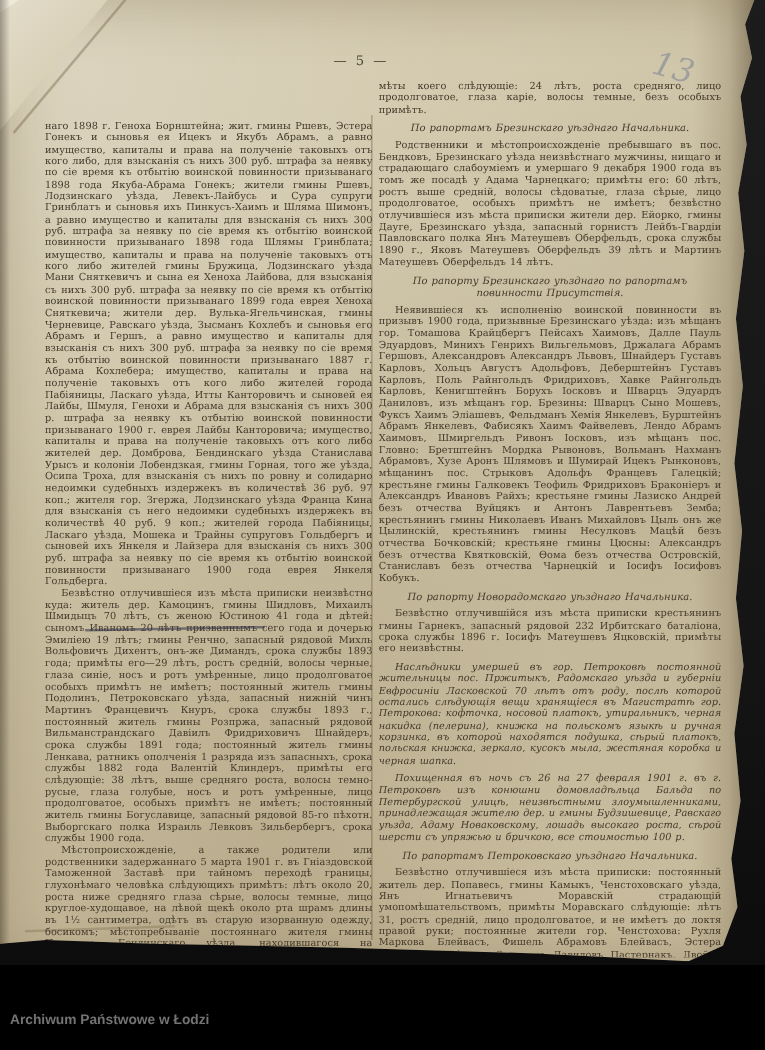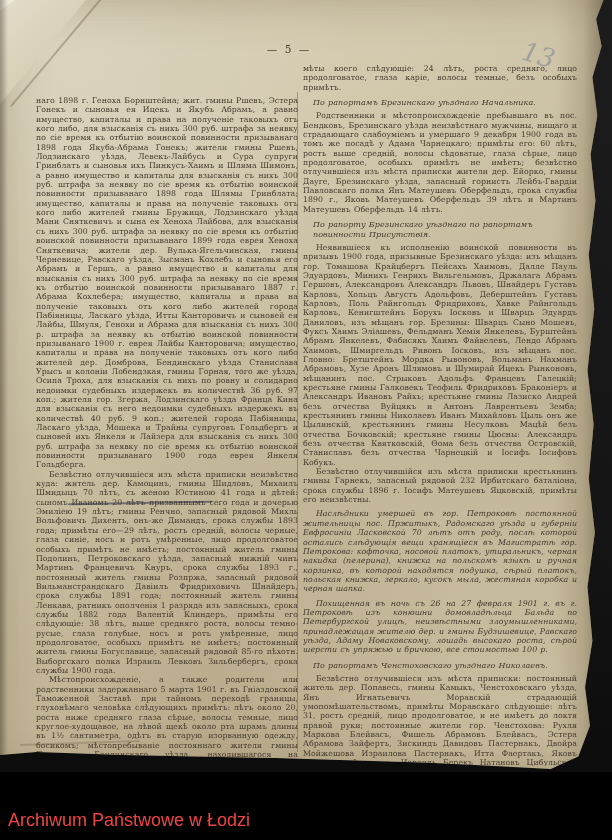--- a/index.html
+++ b/index.html
@@ -37,27 +37,27 @@
   .pencil-mark{position:absolute;left:522px;top:40px;font-size:26px;font-style:italic;
     color:#93979b;opacity:.8;transform:rotate(16deg);font-family:"DejaVu Serif",serif;}
   .divider{position:absolute;left:297px;top:92px;width:1px;height:660px;background:rgba(72,58,40,.38);}
   .col{position:absolute;color:#443a2b;font-size:7.8px;line-height:9.35px;
     text-align:justify;letter-spacing:.05px;word-spacing:.6px;overflow:hidden;}
   .col-left{left:36px;top:96px;width:262px;height:662px;}
   .col-right{left:303px;top:64px;width:274px;height:702px;}
   .para{margin:0;}
   .indent{text-indent:13px;}
   .gap{margin-top:5px;font-style:italic;}
-  .heading{text-align:left;font-style:italic;font-size:8px;margin:6px 10px 4px;color:#453a2b;}
+  .heading{text-align:center;font-style:italic;font-size:8px;margin:6px 10px 4px;color:#453a2b;}
   .pen-strike{position:relative;}
   .pen-strike::after{content:'';position:absolute;left:-4px;right:-6px;top:4px;height:2px;
     background:rgba(48,48,72,.55);transform:rotate(-1deg);border-radius:1px;}
   .watermark-bar{position:absolute;left:0;top:772px;width:612px;height:68px;background:#000;}
   .watermark{position:absolute;left:8px;top:810px;
-    font-family:"Liberation Sans",sans-serif;font-weight:normal;font-size:18px;color:#ef4444;}
+    font-family:"Liberation Sans",sans-serif;font-weight:bold;font-size:11px;color:#737373;}
 </style>
 </head>
 <body>
 
 <div class="paper">
   <div class="fold"></div>
   <div class="fold-crease"></div>
   <div class="corner-speck"></div>
   <div class="edge-shade"></div>
   <div class="left-shade"></div>
@@ -72,22 +72,23 @@
       <p class="para">наго 1898 г. Геноха Борнштейна; жит. гмины Ршевъ, Эстера Гонекъ и сыновья ея Ицекъ и Якубъ Абрамъ, а равно имущество, капиталы и права на полученіе таковыхъ отъ кого либо, для взысканія съ нихъ 300 руб. штрафа за неявку по сіе время къ отбытію воинской повинности призыванаго 1898 года Якуба-Абрама Гонекъ; жители гмины Ршевъ, Лодзинскаго уѣзда, Левекъ-Лайбусь и Сура супруги Гринблатъ и сыновья ихъ Пинкусъ-Хаимъ и Шляма Шимонъ, а равно имущество и капиталы для взысканія съ нихъ 300 руб. штрафа за неявку по сіе время къ отбытію воинской повинности призыванаго 1898 года Шлямы Гринблата; имущество, капиталы и права на полученіе таковыхъ отъ кого либо жителей гмины Бружица, Лодзинскаго уѣзда Мани Сняткевичъ и сына ея Хеноха Лайбова, для взысканія съ нихъ 300 руб. штрафа за неявку по сіе время къ отбытію воинской повинности призыванаго 1899 года еврея Хеноха Сняткевича; жители дер. Вулька-Ягельчинская, гмины Черневице, Равскаго уѣзда, Зысманъ Кохлебъ и сыновья его Абрамъ и Гершъ, а равно имущество и капиталы для взысканія съ нихъ 300 руб. штрафа за неявку по сіе время къ отбытію воинской повинности призыванаго 1887 г. Абрама Кохлебера; имущество, капиталы и права на полученіе таковыхъ отъ кого либо жителей города Пабіяницы, Ласкаго уѣзда, Итты Канторовичъ и сыновей ея Лайбы, Шмуля, Генохи и Абрама для взысканія съ нихъ 300 р. штрафа за неявку къ отбытію воинской повинности призыванаго 1900 г. еврея Лайбы Канторовича; имущество, капиталы и права на полученіе таковыхъ отъ кого либо жителей дер. Домброва, Бендинскаго уѣзда Станислава Урысъ и колоніи Лобендзкая, гмины Горная, того же уѣзда, Осипа Троха, для взысканія съ нихъ по ровну и солидарно недоимки судебныхъ издержекъ въ количествѣ 36 руб. 97 коп.; жителя гор. Згержа, Лодзинскаго уѣзда Франца Кина для взысканія съ него недоимки судебныхъ издержекъ въ количествѣ 40 руб. 9 коп.; жителей города Пабіяницы, Ласкаго уѣзда, Мошека и Трайны супруговъ Гольдбергъ и сыновей ихъ Янкеля и Лайзера для взысканія съ нихъ 300 руб. штрафа за неявку по сіе время къ отбытію воинской повинности призыванаго 1900 года еврея Янкеля Гольдберга.</p>
       <p class="para indent">Безвѣстно отлучившіеся изъ мѣста приписки неизвѣстно куда: житель дер. Камоцинъ, гмины Шидловъ, Михаилъ Шмидыцъ 70 лѣтъ, съ женою Юстиною 41 года и дѣтей: сыномъ <span class="pen-strike">Иваномъ 20 лѣтъ призваннымъ</span> сего года и дочерью Эмиліею 19 лѣтъ; гмины Ренчно, запасный рядовой Михль Вольфовичъ Дихентъ, онъ-же Димандъ, срока службы 1893 года; примѣты его—29 лѣтъ, ростъ средній, волосы черные, глаза синіе, носъ и ротъ умѣренные, лицо продолговатое особыхъ примѣтъ не имѣетъ; постоянный житель гмины Подолинъ, Петроковскаго уѣзда, запасный нижній чинъ Мартинъ Францевичъ Кнуръ, срока службы 1893 г., постоянный житель гмины Розпржа, запасный рядовой Вильманстрандскаго Давіилъ Фридриховичъ Шнайдеръ, срока службы 1891 года; постоянный житель гмины Ленкава, ратникъ ополченія 1 разряда изъ запасныхъ, срока службы 1882 года Валентій Клиндеръ, примѣты его слѣдующіе: 38 лѣтъ, выше средняго роста, волосы темно-русые, глаза голубые, носъ и ротъ умѣренные, лицо продолговатое, особыхъ примѣтъ не имѣетъ; постоянный житель гмины Богуславице, запасный рядовой 85-го пѣхотн. Выборгскаго полка Израиль Левковъ Зильбербергъ, срока службы 1900 года.</p>
       <p class="para indent">Мѣстопроисхожденіе, а также родители или родственники задержаннаго 5 марта 1901 г. въ Гніаздовской Таможенной Заставѣ при тайномъ переходѣ границы, глухонѣмаго человѣка слѣдующихъ примѣтъ: лѣтъ около 20, роста ниже средняго глаза сѣрые, волосы темные, лицо круглое-худощавое, на лѣвой щекѣ около рта шрамъ длины въ 1½ сантиметра, одѣтъ въ старую изорванную одежду, босикомъ; мѣстопребываніе постояннаго жителя гмины Пинчицы, Бендинскаго уѣзда, находившагося на временномъ жительствѣ въ гор. Одессѣ, запаснаго мастероваго 13 Сапернаго баталіона Антона Шлензака 38 лѣтъ, срока службы 1884 года; безвѣстноотлучившаяся изъ мѣста приписки постоянная жительница посада Козегловы, гмины Рудникъ-Вельскій, дѣвица Францишка Францева Денель, примѣты которой слѣдующія: 43 лѣтъ, роста средняго, волосы темные, носъ и ротъ умѣренные, лицо круглое, особыхъ примѣтъ не имѣетъ; нынѣшнее мѣстопребываніе новобранца призыва 1897 года Шлямы Іоскова Лѣскъ, бѣжавшаго изъ 42 Драгунскаго Митавскаго полка 2 августа 1898 года; при-</p>
     </div>
   <div class="col col-right">
       <p class="para">мѣты коего слѣдующіе: 24 лѣтъ, роста средняго, лицо продолговатое, глаза каріе, волосы темные, безъ особыхъ примѣтъ.</p>
       <div class="heading">По рапортамъ Брезинскаго уѣзднаго Начальника.</div>
       <p class="para indent">Родственники и мѣстопроисхожденіе пребывшаго въ пос. Бендковъ, Брезинскаго уѣзда неизвѣстнаго мужчины, нищаго и страдающаго слабоуміемъ и умершаго 9 декабря 1900 года въ томъ же посадѣ у Адама Чарнецкаго; примѣты его: 60 лѣтъ, ростъ выше средній, волосы сѣдоватые, глаза сѣрые, лицо продолговатое, особыхъ примѣтъ не имѣетъ; безвѣстно отлучившіеся изъ мѣста приписки жители дер. Ейорко, гмины Дауге, Брезинскаго уѣзда, запасный горнистъ Лейбъ-Гвардіи Павловскаго полка Янъ Матеушевъ Оберфельдъ, срока службы 1890 г., Яковъ Матеушевъ Оберфельдъ 39 лѣтъ и Мартинъ Матеушевъ Оберфельдъ 14 лѣтъ.</p>
       <div class="heading">По рапорту Брезинскаго уѣзднаго по рапортамъ повинности Присутствія.</div>
       <p class="para indent">Неявившіеся къ исполненію воинской повинности въ призывъ 1900 года, призывные Брезинскаго уѣзда: изъ мѣщанъ гор. Томашова Крайцбергъ Пейсахъ Хаимовъ, Далле Пауль Эдуардовъ, Минихъ Генрихъ Вильгельмовъ, Држалага Абрамъ Гершовъ, Александровъ Александръ Львовъ, Шнайдеръ Густавъ Карловъ, Хольцъ Августъ Адольфовъ, Деберштейнъ Густавъ Карловъ, Поль Райнгольдъ Фридриховъ, Хавке Райнгольдъ Карловъ, Кенигштейнъ Борухъ Іосковъ и Шварцъ Эдуардъ Даниловъ, изъ мѣщанъ гор. Брезины: Шварцъ Сыно Мошевъ, Фуксъ Хаимъ Эліашевъ, Фельдманъ Хемія Янкелевъ, Бурштейнъ Абрамъ Янкелевъ, Фабисякъ Хаимъ Файвелевъ, Лендо Абрамъ Хаимовъ, Шмиргельдъ Ривонъ Іосковъ, изъ мѣщанъ пос. Гловно: Бретштейнъ Мордка Рывоновъ, Вольманъ Нахманъ Абрамовъ, Хузе Аронъ Шлямовъ и Шумирай Ицекъ Рынконовъ, мѣщанинъ пос. Стрыковъ Адольфъ Францевъ Галецкій; крестьяне гмины Галковекъ Теофиль Фридриховъ Браконіеръ и Александръ Ивановъ Райхъ; крестьяне гмины Лазиско Андрей безъ отчества Вуйцякъ и Антонъ Лаврентьевъ Земба; крестьянинъ гмины Николаевъ Иванъ Михайловъ Цыль онъ же Цылинскій, крестьянинъ гмины Несулковъ Мацѣй безъ отчества Бочковскій; крестьяне гмины Цюсны: Александръ безъ отчества Квятковскій, Ѳома безъ отчества Островскій, Станиславъ безъ отчества Чарнецкій и Іосифъ Іосифовъ Кобукъ.</p>
+      <div class="heading">По рапорту Новорадомскаго уѣзднаго Начальника.</div>
       <p class="para indent">Безвѣстно отлучившійся изъ мѣста приписки крестьянинъ гмины Гарнекъ, запасный рядовой 232 Ирбитскаго баталіона, срока службы 1896 г. Іосифъ Матеушевъ Яцковскій, примѣты его неизвѣстны.</p>
       <p class="para indent gap">Наслѣдники умершей въ гор. Петроковѣ постоянной жительницы пос. Пржитыкъ, Радомскаго уѣзда и губерніи Евфросиніи Ласковской 70 лѣтъ отъ роду, послѣ которой остались слѣдующія вещи хранящіеся въ Магистратѣ гор. Петрокова: кофточка, носовой платокъ, утиральникъ, черная накидка (пелерина), книжка на польскомъ языкѣ и ручная корзинка, въ которой находятся подушка, сѣрый платокъ, польская книжка, зеркало, кусокъ мыла, жестяная коробка и черная шапка.</p>
       <p class="para indent gap">Похищенная въ ночь съ 26 на 27 февраля 1901 г. въ г. Петроковѣ изъ конюшни домовладѣльца Бальда по Петербургской улицѣ, неизвѣстными злоумышленниками, принадлежащая жителю дер. и гмины Будзишевице, Равскаго уѣзда, Адаму Новаковскому, лошадь высокаго роста, сѣрой шерсти съ упряжью и бричкою, все стоимостью 100 р.</p>
-      <div class="heading">По рапортамъ Ченстоховскаго уѣзднаго Николаевъ.</div>
+      <div class="heading">По рапортамъ Петроковскаго уѣзднаго Начальника.</div>
       <p class="para indent">Безвѣстно отлучившіеся изъ мѣста приписки: постоянный житель дер. Попавесь, гмины Камыкъ, Ченстоховскаго уѣзда, Янъ Игнатьевичъ Моравскій страдающій умопомѣшательствомъ, примѣты Моравскаго слѣдующіе: лѣтъ 31, ростъ средній, лицо продолговатое, и не имѣетъ до локтя правой руки; постоянные жители гор. Ченстохова: Рухля Маркова Блейвасъ, Фишель Абрамовъ Блейвасъ, Эстера Абрамова Зайфертъ, Зискиндъ Давидовъ Пастернакъ, Двойра Мойжешова Израилова Пастернакъ, Итта Фаертакъ, Яковъ Мордковъ Фаертакъ, Израиль Берекъ Натановъ Цибульскій, Этта Вольфова Цибульская, Яковъ Израилевъ-Берковъ Цибульскій, Ицыкъ Абрамовъ Еліоровскій, Лая Моськова Еліоровская, Шмуль Ицыковъ Еліоровскій, Абрамъ Ицыковъ Еліоровскій, Іосифъ Ицыковъ-Абрамовъ Кацъ, Залма Шулемовъ Мокрауеръ, Шимонъ Ицыковъ Шпальтенъ, Брандля Давидовна Шпальтенъ,</p>
     </div>
 </div>
 
 <div class="watermark-bar"></div>
 <div class="watermark">Archiwum Państwowe w Łodzi</div>
 
 </body></html>

